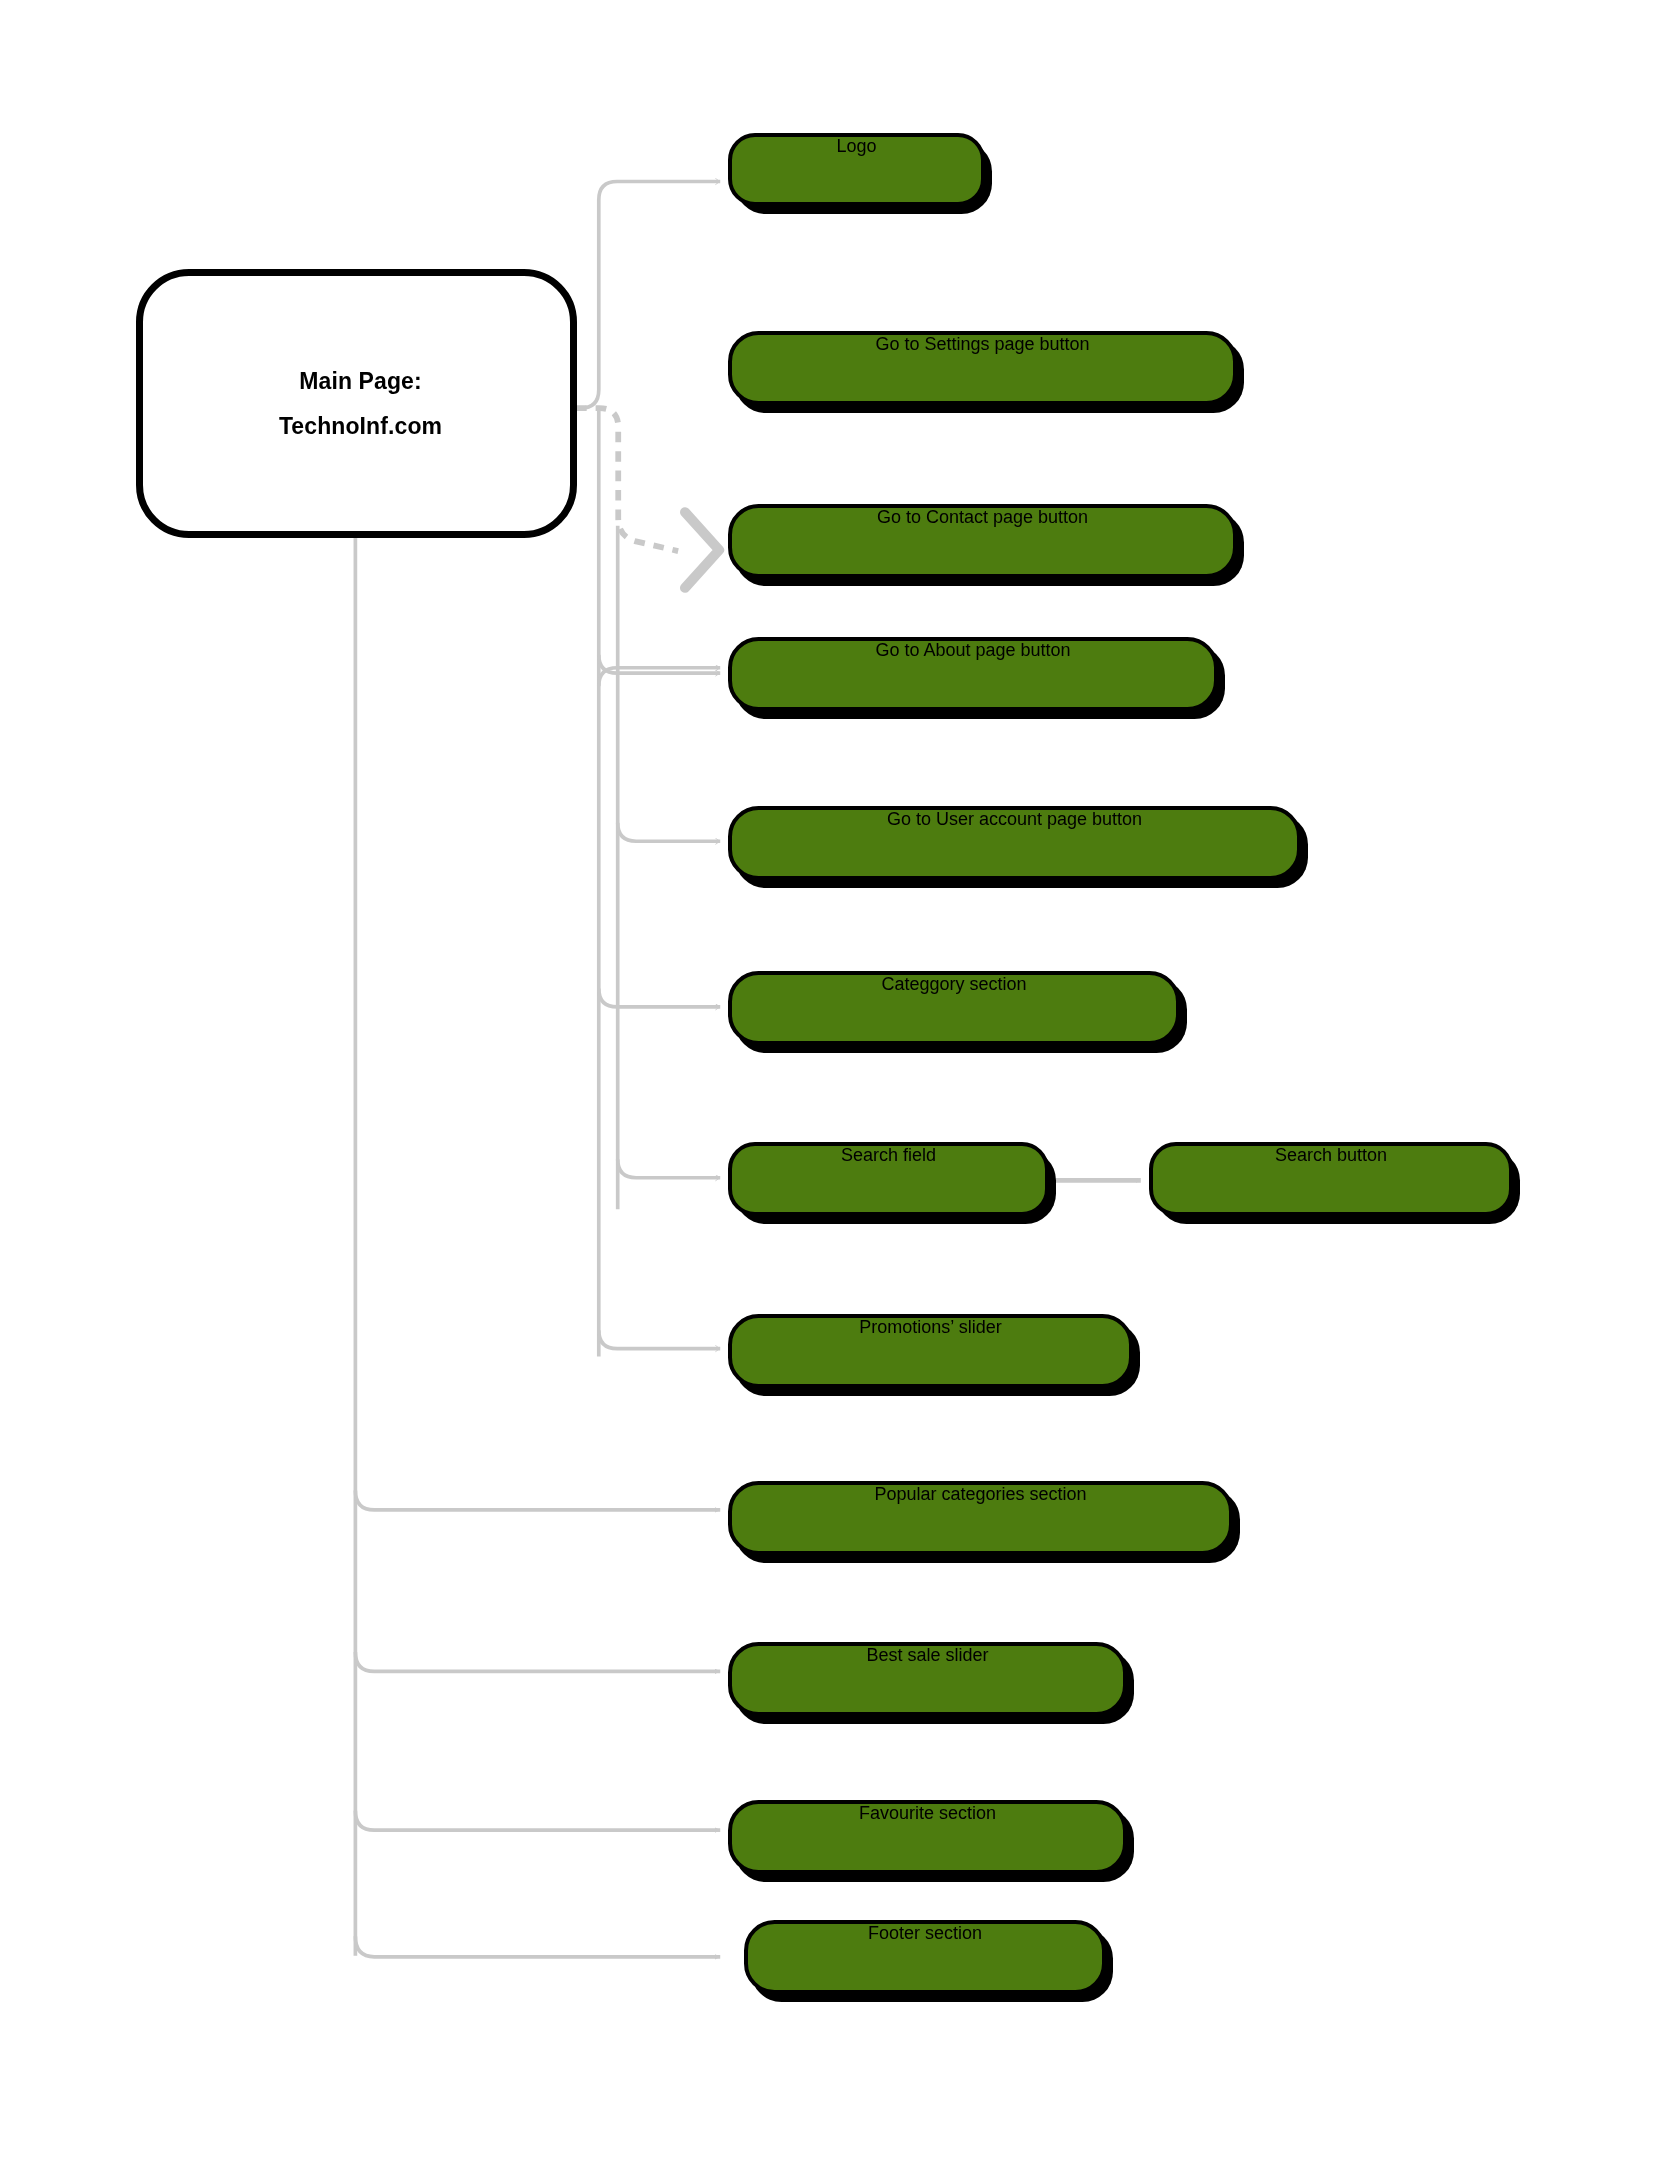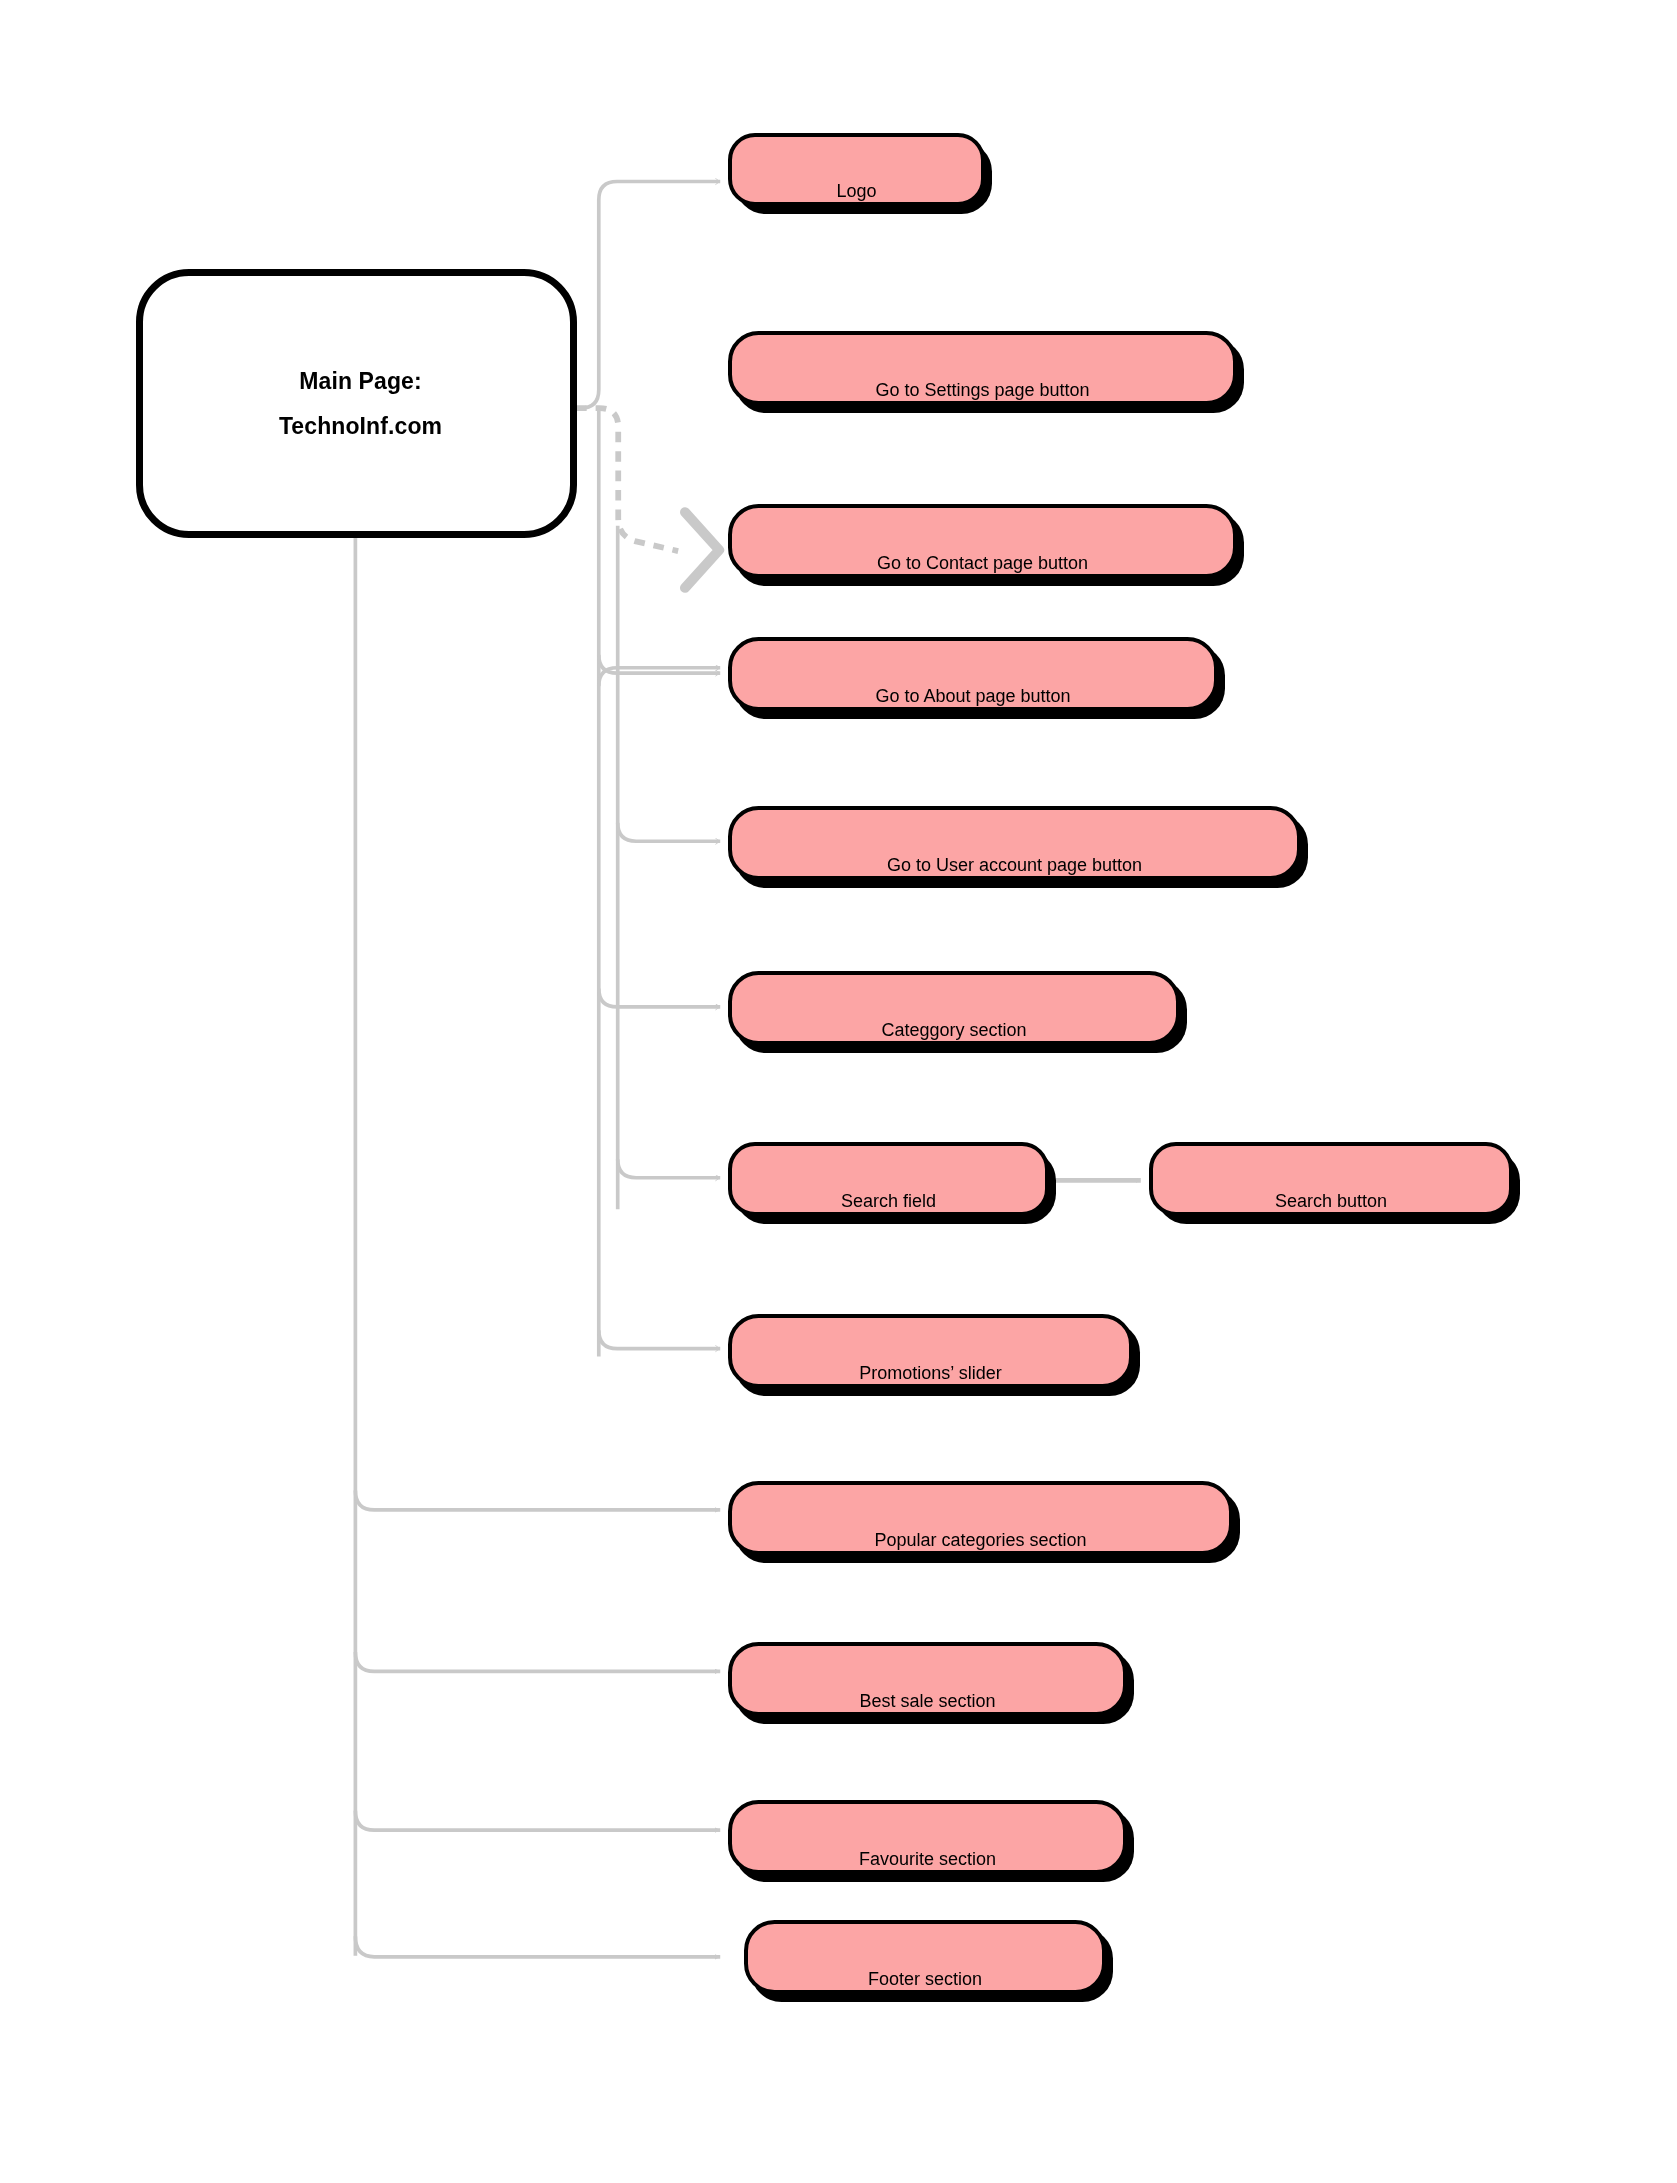--- a/index.html
+++ b/index.html
@@ -62,25 +62,25 @@
     bottom: -8.4px;
     background: #000000;
     border-radius: 30.5px;
   }
   .pill .face {
     position: absolute;
     left: 0;
     top: 0;
     right: 0;
     bottom: 0;
-    background: #fca5a5;
+    background: #4d7c0f;
     border: 4.7px solid #000000;
     border-radius: 30.5px;
     display: flex;
-    align-items: flex-end;
+    align-items: flex-start;
     justify-content: center;
   }
   .pill .face.narrow-radius { border-radius: 27px; }
   .pill .label {
     position: relative;
     color: #000000;
     font-size: 18px;
     line-height: 1.1;
     white-space: nowrap;
     text-align: center;
@@ -292,21 +292,21 @@
   <div class="pill" style="left:728px; top:1481px; width:505px; height:74px;">
     <div class="shadow"></div>
     <div class="face">
       <span class="label">Popular categories section</span>
     </div>
   </div>
 
   <div class="pill" style="left:728px; top:1642px; width:399px; height:74px;">
     <div class="shadow"></div>
     <div class="face">
-      <span class="label">Best sale section</span>
+      <span class="label">Best sale slider</span>
     </div>
   </div>
 
   <div class="pill" style="left:728px; top:1800px; width:399px; height:74px;">
     <div class="shadow"></div>
     <div class="face">
       <span class="label">Favourite section</span>
     </div>
   </div>
 

